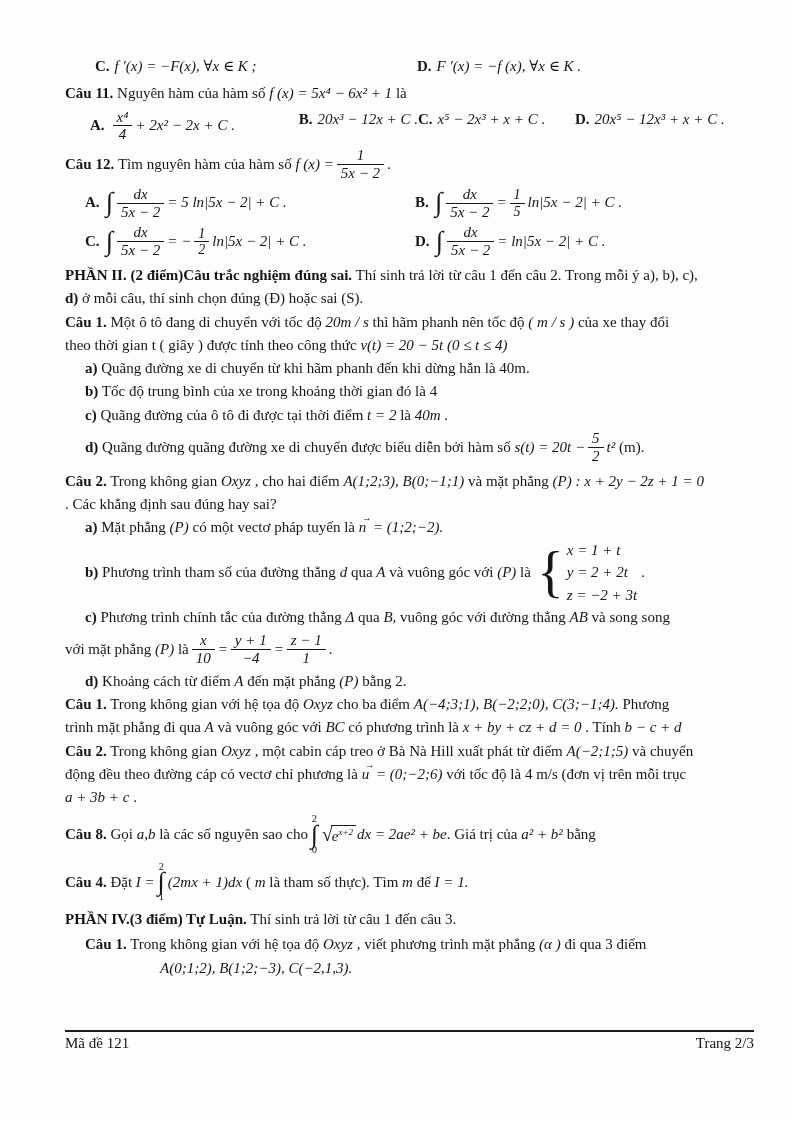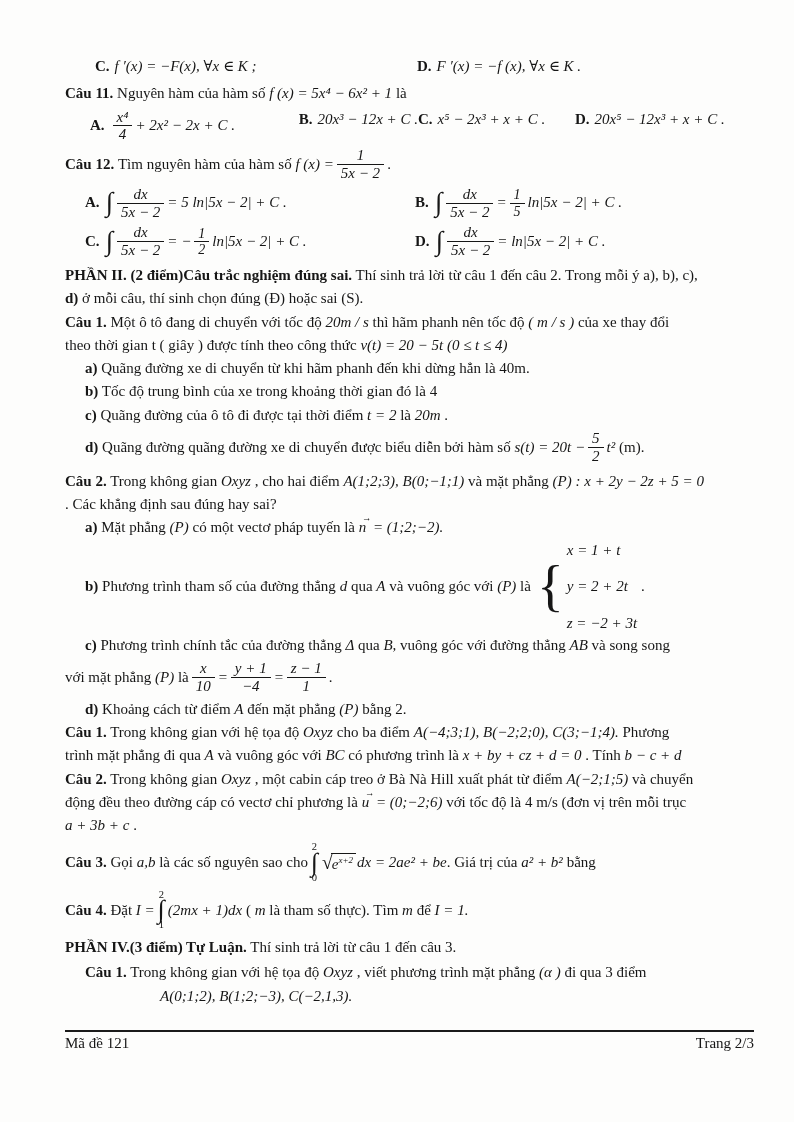--- a/index.html
+++ b/index.html
@@ -41,21 +41,21 @@
   .bigint .glyph{font-size:26px;line-height:.78;}
   
   .sqrt{display:inline-flex;align-items:flex-start;vertical-align:middle;margin:0 1px;}
   .sqrt .rad{font-size:1.3em;line-height:1;font-style:normal;}
   .sqrt .body{border-top:1.3px solid #161616;padding:1px 3px 0 1px;margin-left:-2px;
     font-style:italic;line-height:1.15;}
   .sqrt sup{font-size:.6em;}
   
   .sys{display:inline-flex;align-items:center;vertical-align:middle;margin-left:6px;font-style:italic;}
   .sys .brace{font-size:56px;font-weight:300;line-height:.95;margin-right:3px;font-style:normal;}
-  .sys .rows{display:flex;flex-direction:column;gap:18px;text-align:left;line-height:1.25;}
+  .sys .rows{display:flex;flex-direction:column;gap:4px;text-align:left;line-height:1.25;}
   
   .vec{position:relative;font-style:italic;margin-right:3px;}
   .vec::after{content:"→";position:absolute;left:45%;top:-.78em;font-size:.62em;font-style:normal;}
   .flexline{display:flex;align-items:center;}
   .footer{position:absolute;left:65px;right:40px;top:1030px;border-top:2.5px solid #1b1b1b;
     display:flex;justify-content:space-between;padding-top:1px;}
 </style>
 </head>
 <body>
 
@@ -184,21 +184,21 @@
   </div>
   <div class="ln ind20">
     <span class="b">b)</span>
     <span>Tốc độ trung bình của xe trong khoảng thời gian đó là 4</span>
   </div>
   <div class="ln ind20">
     <span class="b">c)</span>
     <span>Quãng đường của ô tô đi được tại thời điểm</span>
     <span class="m">t = 2</span>
     <span>là</span>
-    <span class="m">20m</span>
+    <span class="m">40m</span>
     <span>.</span>
   </div>
   <div class="ln ind20 mt4 flexline">
     <span class="b">d)</span>&nbsp;
     <span>Quãng đường quãng đường xe di chuyển được biểu diễn bởi hàm số</span>&nbsp;
     <span class="m">s(t) = 20t −</span>
     <span class="frac">
         <span class="num">5</span>
         <span class="den">2</span>
       </span>
@@ -206,21 +206,21 @@
     <span>(m).</span>
   </div>
 
   <div class="ln mt6">
     <span class="b">Câu 2.</span>
     <span>Trong không gian</span>
     <span class="m">Oxyz</span>
     <span>, cho hai điểm</span>
     <span class="m">A(1;2;3), B(0;−1;1)</span>
     <span>và mặt phẳng</span>
-    <span class="m">(P) : x + 2y − 2z + 5 = 0</span>
+    <span class="m">(P) : x + 2y − 2z + 1 = 0</span>
   </div>
   <div class="ln">
     <span>. Các khẳng định sau đúng hay sai?</span>
   </div>
   <div class="ln ind20">
     <span class="b">a)</span>
     <span>Mặt phẳng</span>
     <span class="m">(P)</span>
     <span>có một vectơ pháp tuyến là</span>
     <span class="vec"><span>n</span></span>
@@ -316,21 +316,21 @@
     <span>động đều theo đường cáp có vectơ chỉ phương là</span>
     <span class="vec"><span>u</span></span>
     <span class="m">= (0;−2;6)</span>
     <span>với tốc độ là 4  m/s (đơn vị trên mỗi trục</span>
   </div>
   <div class="ln">
     <span class="m">a + 3b + c</span>
     <span>.</span>
   </div>
   <div class="ln mt6 flexline">
-    <span class="b">Câu 3.</span>&nbsp;
+    <span class="b">Câu 8.</span>&nbsp;
     <span>Gọi</span>&nbsp;
     <span class="m">a,b</span>&nbsp;
     <span>là các số nguyên sao cho</span>
     <span class="bigint">
       <span class="lim">2</span>
       <span class="glyph">∫</span>
       <span class="lim">0</span>
     </span>
     <span class="sqrt">
         <span class="rad">√</span>

